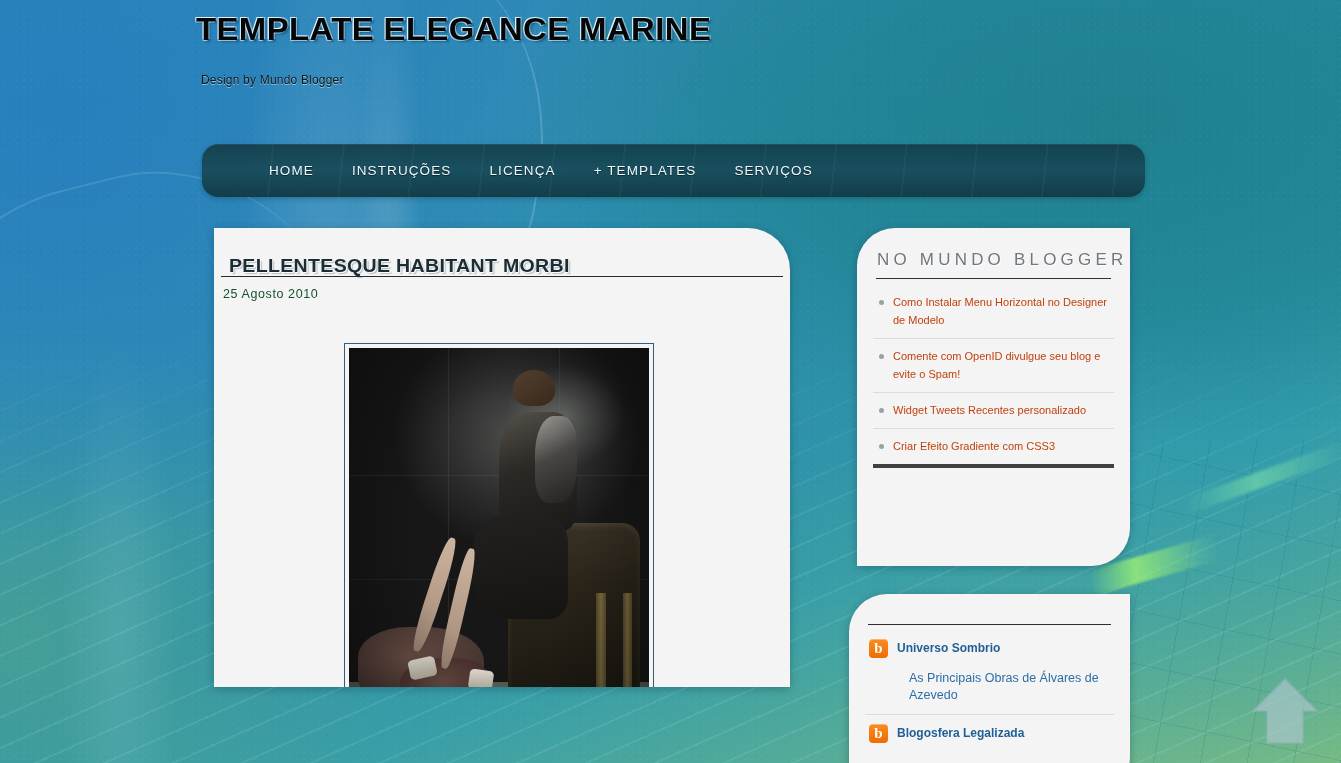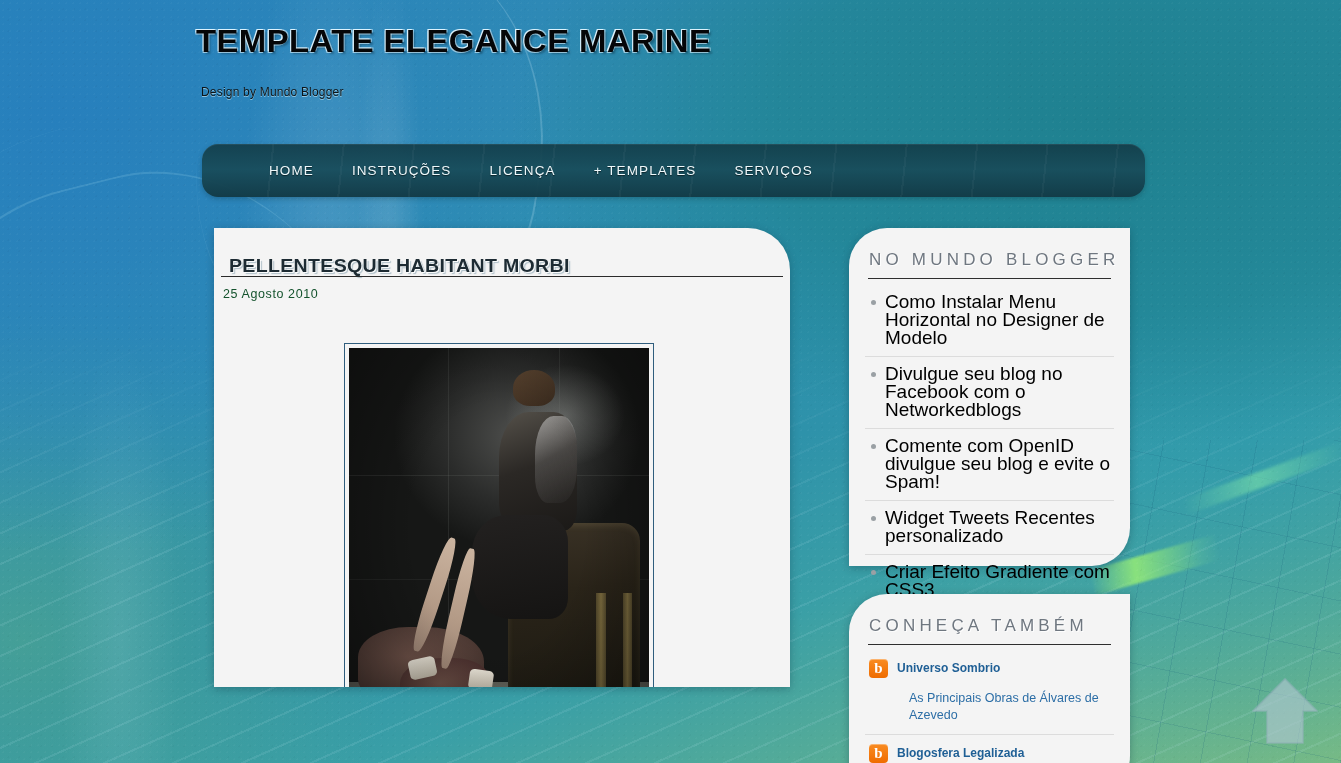--- a/index.html
+++ b/index.html
@@ -111,21 +111,21 @@
     background-image:
       radial-gradient(rgba(255,255,255,0.10) 1px, rgba(0,0,0,0) 1px),
       radial-gradient(rgba(0,0,0,0.08) 1px, rgba(0,0,0,0) 1px);
     background-size: 7px 7px, 11px 11px;
     background-position: 0 0, 3px 4px;
   }
 
   
   .header {
     position: absolute;
-    left: 0; top: 12px; width: 1341px; height: 140px;
+    left: 0; top: 0; width: 1341px; height: 140px;
     z-index: 5;
     text-align: right;
   }
   .site-title {
     position: absolute;
     left: 196px; top: 12px;
     font-family: "Liberation Sans", sans-serif;
     font-size: 31px;
     font-weight: bold;
     letter-spacing: 0.4px;
@@ -345,21 +345,21 @@
   .widget {
     position: relative;
     background: #f4f4f4;
     border-top-left-radius: 38px;
     border-bottom-right-radius: 38px;
     box-shadow: 0 2px 8px rgba(0,30,45,0.28);
     padding: 22px 16px 16px 16px;
     box-sizing: border-box;
   }
   .widget + .widget { margin-top: 28px; }
-  .widget-1 { height: 338px; }
+  .widget-1 { height: 338px; margin-left: 8px; }
   .widget-2 { height: 200px; overflow: hidden; }
 
   .widget-title {
     font-size: 17px;
     letter-spacing: 4.2px;
     color: #6f7780;
     font-weight: normal;
     padding-left: 4px;
     text-shadow: 1px 1px 0 rgba(255,255,255,0.85);
     white-space: nowrap;
@@ -378,23 +378,23 @@
     border-bottom: 1px solid #dcdcdc;
   }
   .link-item:last-child { border-bottom: 4px solid #404040; }
   .link-item::before {
     content: "";
     position: absolute; left: 6px; top: 7px;
     width: 5px; height: 5px; border-radius: 50%;
     background: #9aa0a4;
   }
   .link-item a {
-    color: #000000;
+    color: #c2410c;
     text-decoration: none;
-    font-size: 19px;
+    font-size: 11px;
     line-height: 18px;
     display: block;
     text-indent: 0;
     padding-left: 0;
   }
 
   
   .blog-list { list-style: none; margin: 14px 0 0 0; padding: 0; }
   .blog-item {
     position: relative;
@@ -517,36 +517,32 @@
   <aside class="sidebar">
 
     <section class="widget widget-1">
       <div class="widget-title">NO MUNDO BLOGGER</div>
       <div class="widget-rule"></div>
       <ul class="link-list">
         <li class="link-item">
           <a href="#">Como Instalar Menu Horizontal no Designer de Modelo</a>
         </li>
         <li class="link-item">
-          <a href="#">Divulgue seu blog no Facebook com o Networkedblogs</a>
-        </li>
-        <li class="link-item">
           <a href="#">Comente com OpenID divulgue seu blog e evite o Spam!</a>
         </li>
         <li class="link-item">
           <a href="#">Widget Tweets Recentes personalizado</a>
         </li>
         <li class="link-item">
           <a href="#">Criar Efeito Gradiente com CSS3</a>
         </li>
       </ul>
     </section>
 
     <section class="widget widget-2">
-      <div class="widget-title">CONHEÇA TAMBÉM</div>
       <div class="widget-rule"></div>
       <ul class="blog-list">
         <li class="blog-item">
           <span class="blogger-icon"></span>
           <a href="#" class="blog-name">Universo Sombrio</a>
           <span class="blog-desc">As Principais Obras de Álvares de Azevedo</span>
         </li>
         <li class="blog-item">
           <span class="blogger-icon"></span>
           <a href="#" class="blog-name">Blogosfera Legalizada</a>

